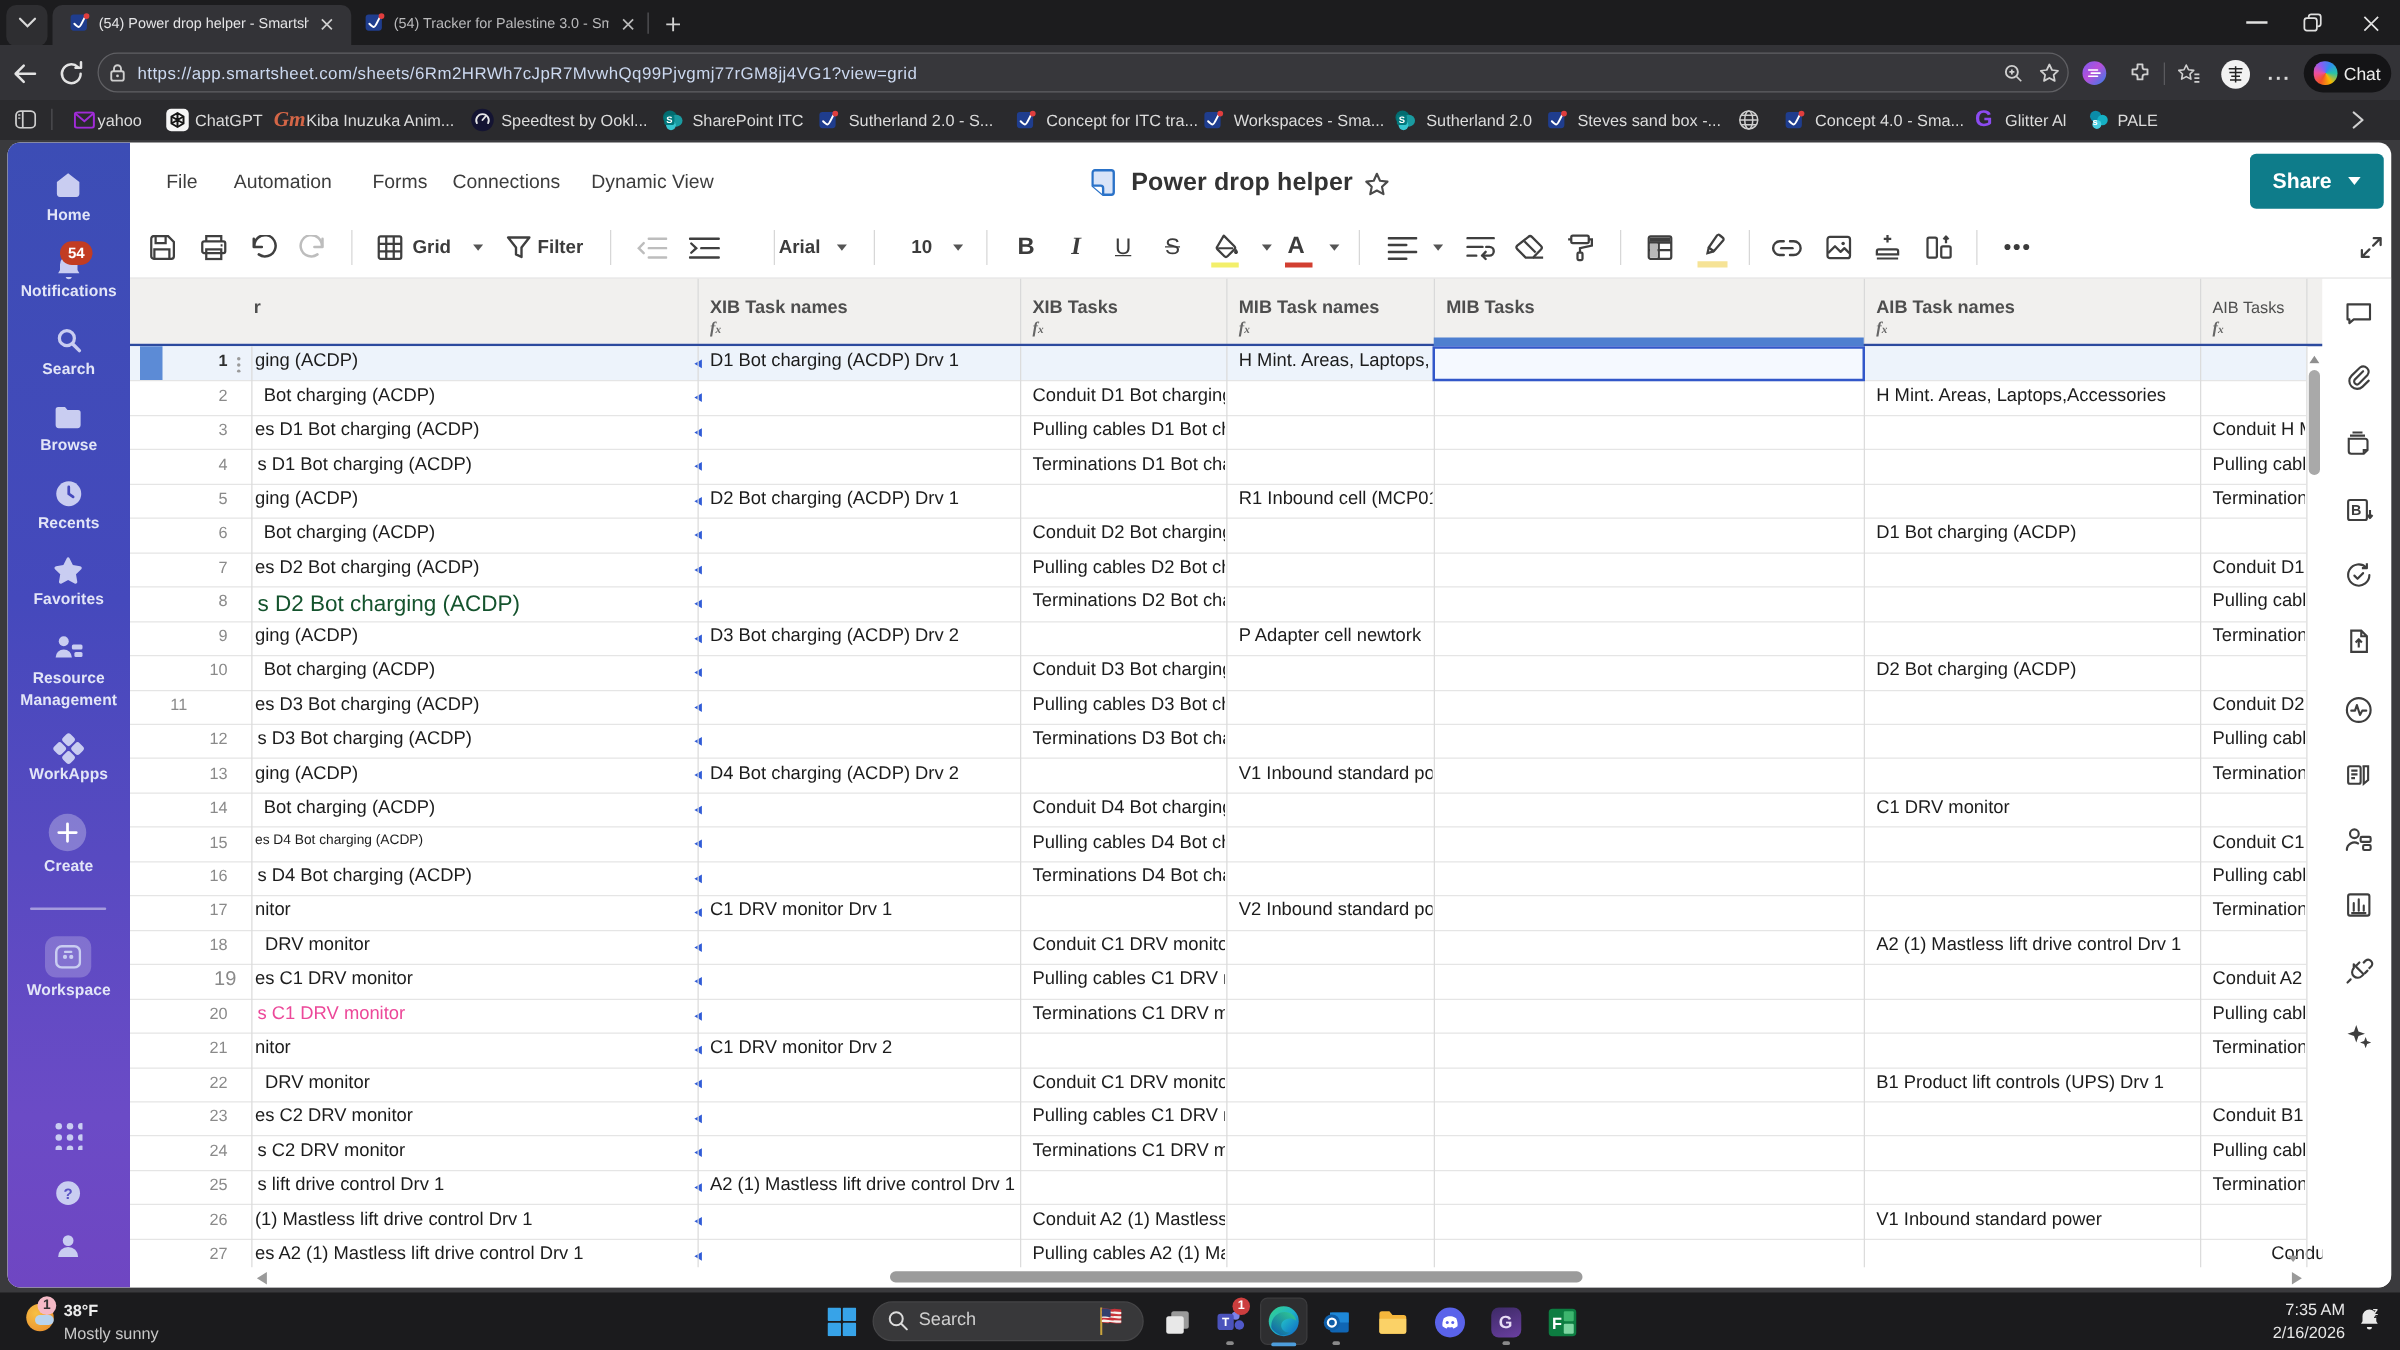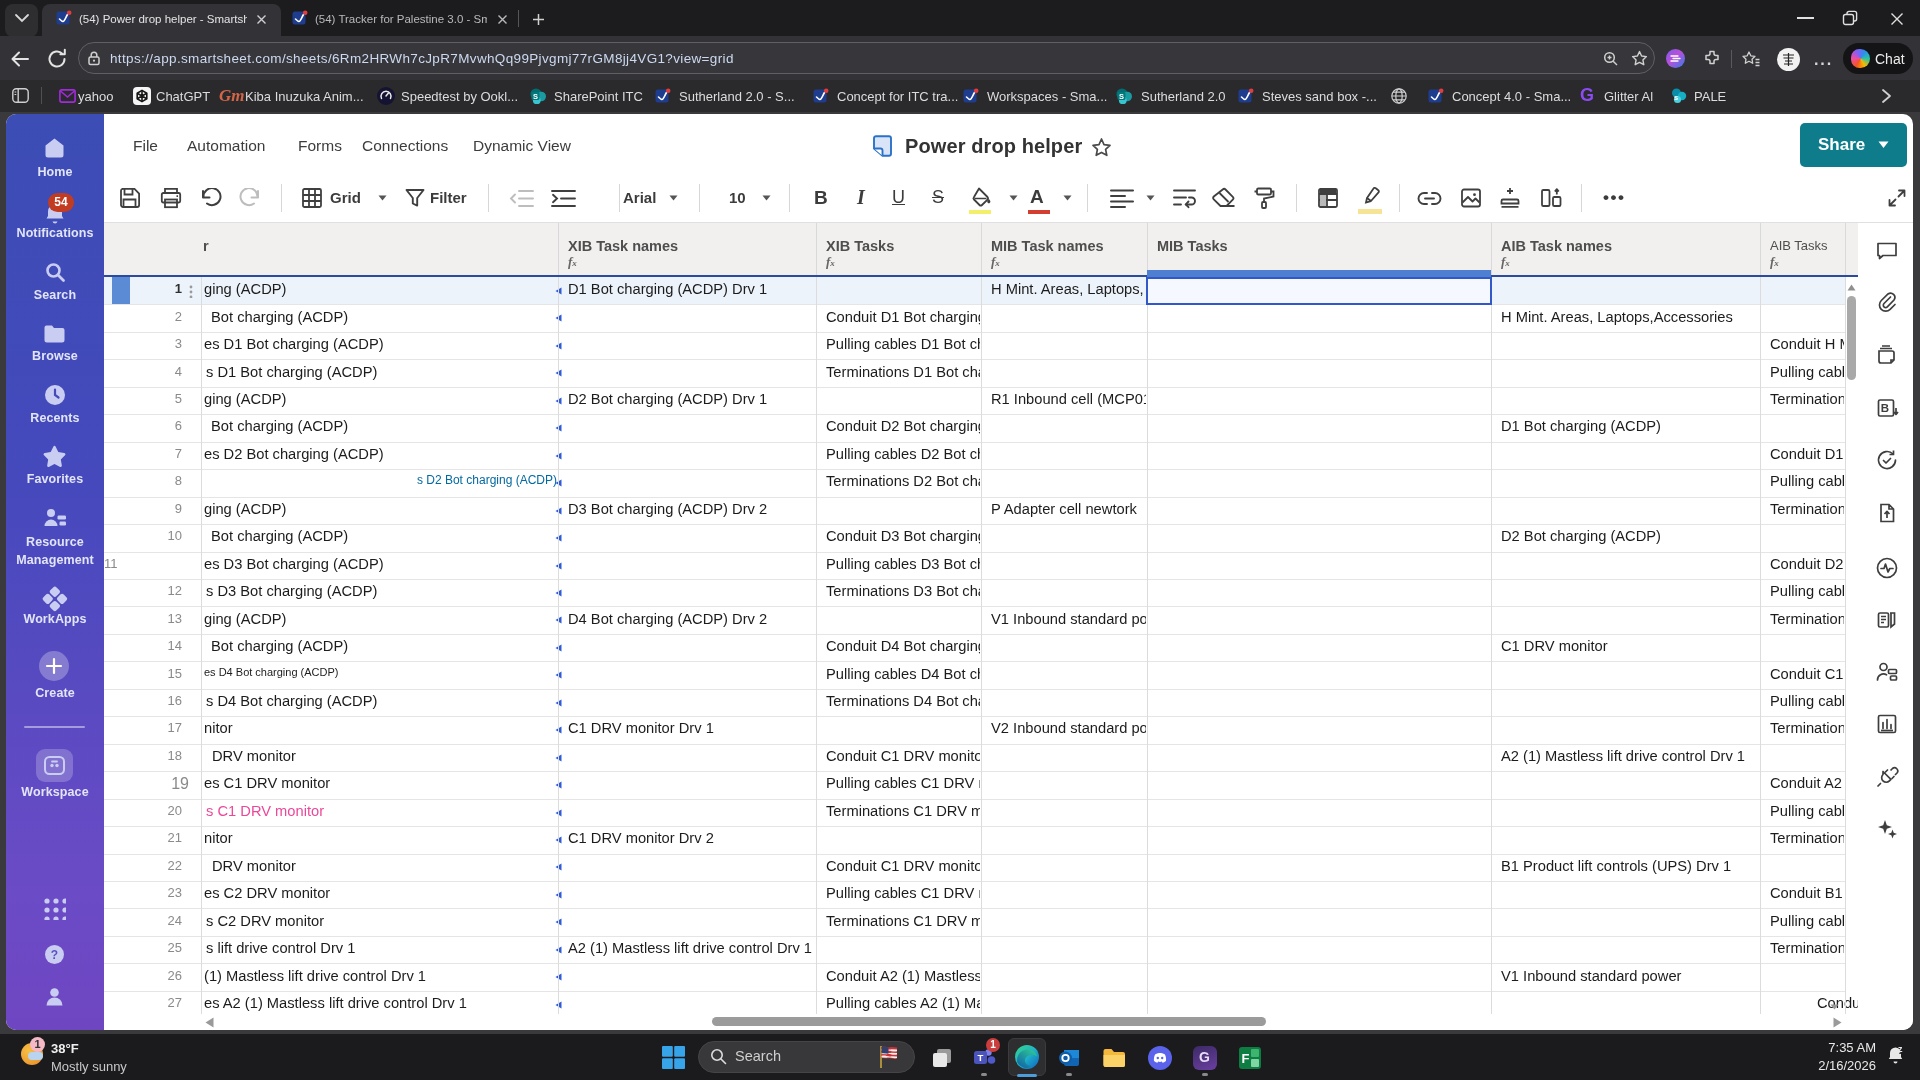--- a/index.html
+++ b/index.html
@@ -522,21 +522,21 @@
 <div class="ab" style="left:98px;top:331.9px;width:78px;text-align:right;font-size:13px;color:#8a8a8a;">7</div>
 <div class="ab" style="left:98px;top:355.1px;width:1741px;height:1px;background:#e5e5e5;"></div>
 <div class="ab txt" style="left:198px;top:331.9px;width:353px;overflow:hidden;font-size:14.7px;color:#1c1c1c;">es D2 Bot charging (ACDP)</div>
 <svg class="ab" style="left:549px;top:337.7px" width="7" height="8" viewBox="0 0 7 8">
       <path d="M6.5 0.5 V7.5 L0.5 4 Z" fill="#2f5bd7"></path>
     </svg>
 <div class="ab txt" style="left:820px;top:331.9px;width:154px;overflow:hidden;font-size:14.7px;color:#1c1c1c;">Pulling cables D2 Bot charging</div>
 <div class="ab txt" style="left:1764px;top:331.9px;width:74px;overflow:hidden;font-size:14.7px;color:#1c1c1c;">Conduit D1 Bot charg</div>
 <div class="ab" style="left:98px;top:359.3px;width:78px;text-align:right;font-size:13px;color:#8a8a8a;">8</div>
 <div class="ab" style="left:98px;top:382.6px;width:1741px;height:1px;background:#e5e5e5;"></div>
-<div class="ab txt" style="left:200px;top:359.3px;width:351px;overflow:hidden;font-size:12px;color:#0369a1;text-align:right;">s D2 Bot charging (ACDP)</div>
+<div class="ab txt" style="left:200px;top:359.3px;width:351px;overflow:hidden;font-size:18px;color:#14532d;">s D2 Bot charging (ACDP)</div>
 <svg class="ab" style="left:549px;top:365.1px" width="7" height="8" viewBox="0 0 7 8">
       <path d="M6.5 0.5 V7.5 L0.5 4 Z" fill="#2f5bd7"></path>
     </svg>
 <div class="ab txt" style="left:820px;top:359.3px;width:154px;overflow:hidden;font-size:14.7px;color:#1c1c1c;">Terminations D2 Bot charging</div>
 <div class="ab txt" style="left:1764px;top:359.3px;width:74px;overflow:hidden;font-size:14.7px;color:#1c1c1c;">Pulling cables D1 Bot</div>
 <div class="ab" style="left:98px;top:386.8px;width:78px;text-align:right;font-size:13px;color:#8a8a8a;">9</div>
 <div class="ab" style="left:98px;top:410.1px;width:1741px;height:1px;background:#e5e5e5;"></div>
 <div class="ab txt" style="left:198px;top:386.8px;width:353px;overflow:hidden;font-size:14.7px;color:#1c1c1c;">ging (ACDP)</div>
 <svg class="ab" style="left:549px;top:392.6px" width="7" height="8" viewBox="0 0 7 8">
       <path d="M6.5 0.5 V7.5 L0.5 4 Z" fill="#2f5bd7"></path>
@@ -545,21 +545,21 @@
 <div class="ab txt" style="left:985px;top:386.8px;width:155px;overflow:hidden;font-size:14.7px;color:#1c1c1c;">P Adapter cell newtork</div>
 <div class="ab txt" style="left:1764px;top:386.8px;width:74px;overflow:hidden;font-size:14.7px;color:#1c1c1c;">Terminations D1 Bot</div>
 <div class="ab" style="left:98px;top:414.2px;width:78px;text-align:right;font-size:13px;color:#8a8a8a;">10</div>
 <div class="ab" style="left:98px;top:437.5px;width:1741px;height:1px;background:#e5e5e5;"></div>
 <div class="ab txt" style="left:205px;top:414.2px;width:346px;overflow:hidden;font-size:14.7px;color:#1c1c1c;">Bot charging (ACDP)</div>
 <svg class="ab" style="left:549px;top:420.0px" width="7" height="8" viewBox="0 0 7 8">
       <path d="M6.5 0.5 V7.5 L0.5 4 Z" fill="#2f5bd7"></path>
     </svg>
 <div class="ab txt" style="left:820px;top:414.2px;width:154px;overflow:hidden;font-size:14.7px;color:#1c1c1c;">Conduit D3 Bot charging (ACDP)</div>
 <div class="ab txt" style="left:1495px;top:414.2px;width:258px;overflow:hidden;font-size:14.7px;color:#1c1c1c;">D2 Bot charging (ACDP)</div>
-<div class="ab" style="left:98px;top:441.7px;width:78px;text-align:left;font-size:13px;color:#8a8a8a;">11</div>
+<div class="ab" style="left:98px;top:441.7px;width:78px;text-align:center;font-size:13px;color:#8a8a8a;">11</div>
 <div class="ab" style="left:98px;top:464.9px;width:1741px;height:1px;background:#e5e5e5;"></div>
 <div class="ab txt" style="left:198px;top:441.7px;width:353px;overflow:hidden;font-size:14.7px;color:#1c1c1c;">es D3 Bot charging (ACDP)</div>
 <svg class="ab" style="left:549px;top:447.5px" width="7" height="8" viewBox="0 0 7 8">
       <path d="M6.5 0.5 V7.5 L0.5 4 Z" fill="#2f5bd7"></path>
     </svg>
 <div class="ab txt" style="left:820px;top:441.7px;width:154px;overflow:hidden;font-size:14.7px;color:#1c1c1c;">Pulling cables D3 Bot charging</div>
 <div class="ab txt" style="left:1764px;top:441.7px;width:74px;overflow:hidden;font-size:14.7px;color:#1c1c1c;">Conduit D2 Bot charg</div>
 <div class="ab" style="left:98px;top:469.1px;width:78px;text-align:right;font-size:13px;color:#8a8a8a;">12</div>
 <div class="ab" style="left:98px;top:492.4px;width:1741px;height:1px;background:#e5e5e5;"></div>
 <div class="ab txt" style="left:200px;top:469.1px;width:351px;overflow:hidden;font-size:14.7px;color:#1c1c1c;">s D3 Bot charging (ACDP)</div>

